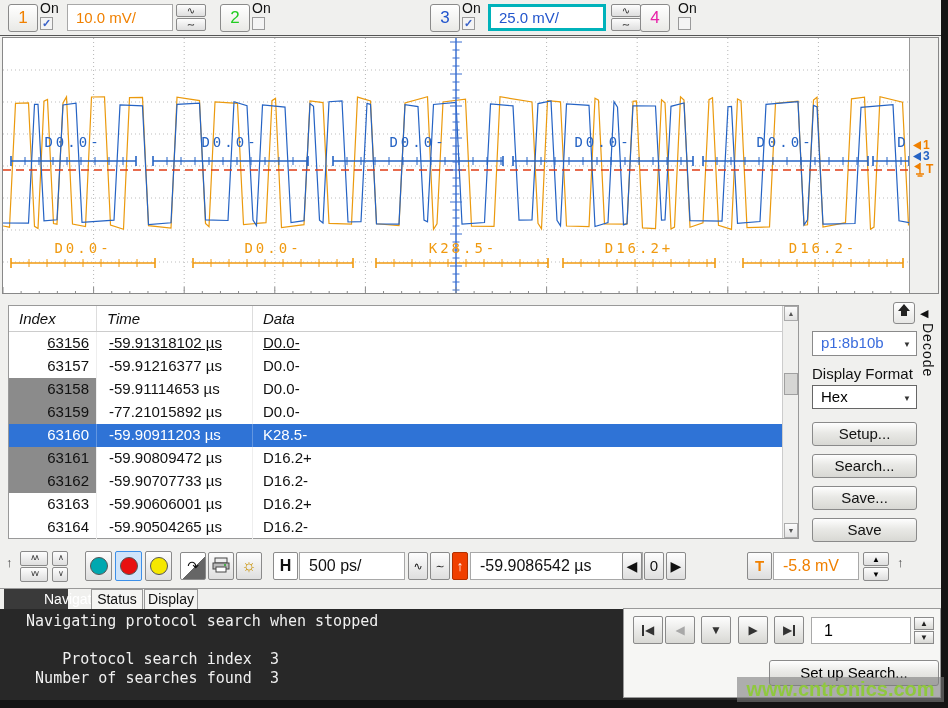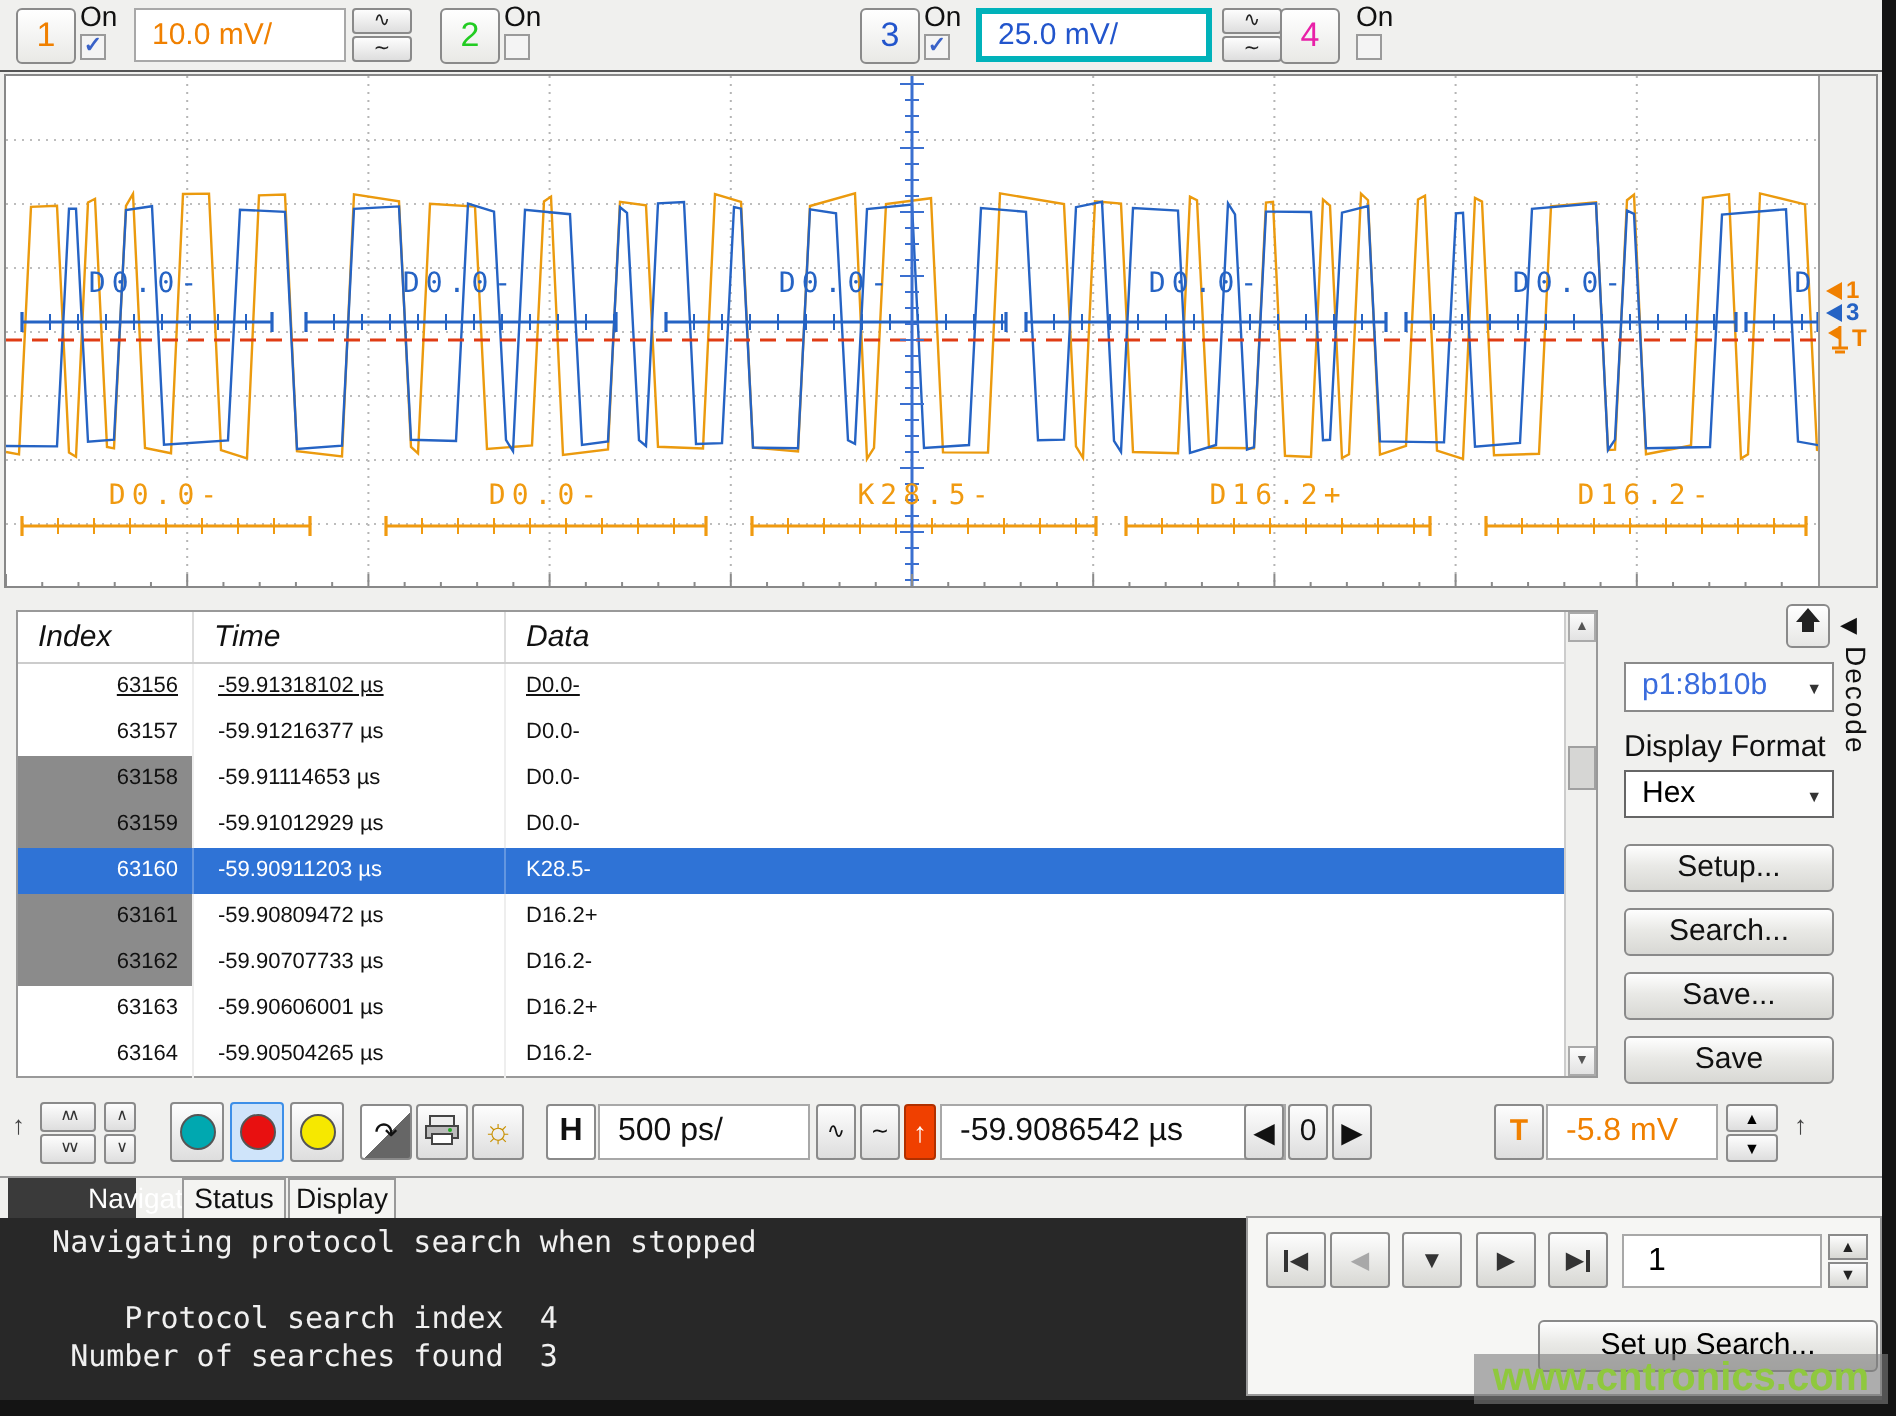--- a/index.html
+++ b/index.html
@@ -31,21 +31,21 @@
   .gutter { position:absolute; left:906px; top:0; width:30px; height:257px; background:#f0f0ee; border-left:1px solid #999; }
   .mk { position:absolute; display:flex; align-items:center; gap:1px; font-size:12px; font-weight:bold; }
 
   
   .mid { position:absolute; left:0; top:295px; width:941px; height:250px; background:#f0f0ee; }
 
   .dtable { position:absolute; left:8px; top:10px; width:791px; height:234px; background:#fff; border:1px solid #999; }
   .thead { display:grid; grid-template-columns:88px 156px 1fr; height:26px; border-bottom:1px solid #ccc; font-size:15px; color:#111; }
   .thead div { line-height:25px; border-right:1px solid #ddd; padding-left:10px;font-style:italic; }
   .thead div:last-child { border-right:none; }
-  .trow { display:grid; grid-template-columns:88px 156px 1fr; height:23px; font-size:11px; color:#111; }
+  .trow { display:grid; grid-template-columns:88px 156px 1fr; height:23px; font-size:15px; color:#111; }
   .trow .c { line-height:22px; border-right:1px solid #eee; white-space:nowrap; overflow:hidden; }
   .trow .c.i { text-align:right; padding-right:7px; }
   .trow .c.t { padding-left:12px; }
   .trow .c.d { padding-left:10px; border-right:none; }
   .trow .c.gray { background:#8b8b8b; }
   .trow.sel { background:#2f73d6; color:#fff; }
   .trow.sel .c { border-right-color:rgba(255,255,255,.25); }
   .trow .ul { text-decoration:underline; }
   .sbar { position:absolute; right:0; top:0; width:16px; height:232px; background:#f0f0ee; border-left:1px solid #ccc; }
   .sbtn { position:absolute; left:1px; width:14px; height:15px; background:linear-gradient(#fcfcfc,#e2e2e2);
@@ -421,21 +421,21 @@
             <div class="c t">-59.91216377 µs</div>
             <div class="c d">D0.0-</div>
           </div>
           <div class="trow">
             <div class="c i gray">63158</div>
             <div class="c t">-59.91114653 µs</div>
             <div class="c d">D0.0-</div>
           </div>
           <div class="trow">
             <div class="c i gray">63159</div>
-            <div class="c t">-59.91012929 µs</div>
+            <div class="c t">-77.21015892 µs</div>
             <div class="c d">D0.0-</div>
           </div>
           <div class="trow sel">
             <div class="c i">63160</div>
             <div class="c t">-59.90911203 µs</div>
             <div class="c d">K28.5-</div>
           </div>
           <div class="trow">
             <div class="c i gray">63161</div>
             <div class="c t">-59.90809472 µs</div>
@@ -527,21 +527,21 @@
     <div class="thinarrow" style="left:897px; top:10px;">↑</div>
   </div>
 
   <div class="tabs">
     <div class="tab active" style="left:4px; width:64px;padding-left:39px;">Navigation</div>
     <div class="tab" style="left:91px; width:52px;">Status</div>
     <div class="tab" style="left:144px; width:54px;">Display</div>
   </div>
 
   <div class="statuszone">
-    <div class="statuspre" id="statuspre"><div>  Navigating protocol search when stopped</div><div> </div><div>      Protocol search index  4</div><div>   Number of searches found  3</div></div>
+    <div class="statuspre" id="statuspre"><div>  Navigating protocol search when stopped</div><div> </div><div>      Protocol search index  3</div><div>   Number of searches found  3</div></div>
 
     <div class="navpanel">
       <div class="nbtn" style="left:9px;">
           <span class="bar"></span>
           <span>◀</span>
         </div>
       <div class="nbtn disabled" style="left:41px;">
           <span>◀</span>
         </div>
       <div class="nbtn" style="left:77px;">

